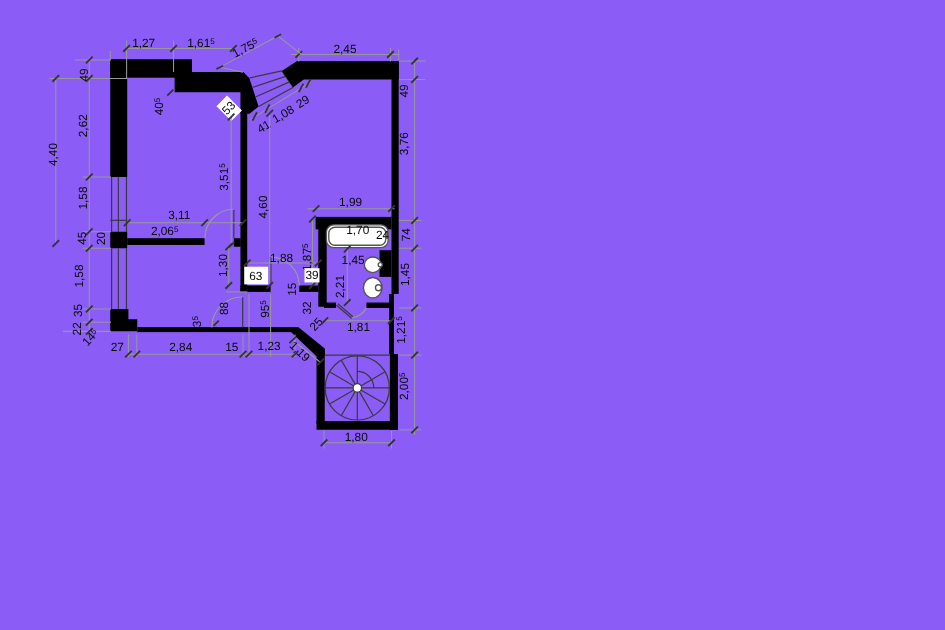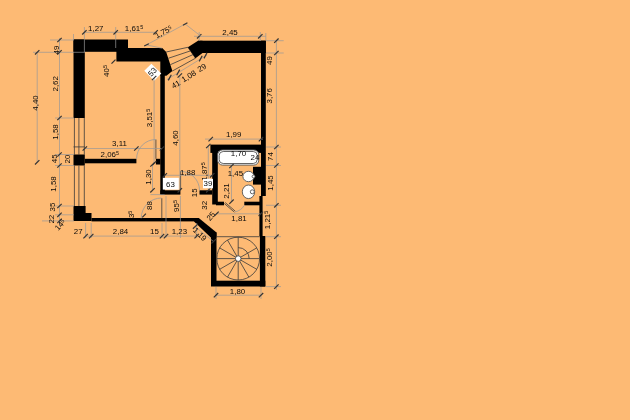--- a/index.html
+++ b/index.html
@@ -1,16 +1,16 @@
 <!DOCTYPE html>
 <html><head>
 <meta charset="utf-8">
 <style>
 html,body{margin:0;padding:0;background:#fff;}
-#plan{width:630px;height:420px;position:relative;background:#fdba74;overflow:hidden;}
+#plan{width:630px;height:420px;position:relative;background:#8b5cf6;overflow:hidden;}
 svg{position:absolute;left:0;top:0;}
 text{font-family:"Liberation Sans",sans-serif;fill:#0a0a0a;}
 .d{font-size:7.9px;}
 .s{font-size:5.4px;}
 .ln{stroke:#989898;stroke-width:0.7;fill:none;}
 .tk{stroke:#333;stroke-width:1.2;fill:none;}
 .thin{stroke:#3a3a3a;stroke-width:0.8;fill:none;}
 .arc{stroke:#9a9a9a;stroke-width:0.8;fill:none;}
 .fix{stroke:#555;stroke-width:0.9;fill:#fff;}
 </style>

